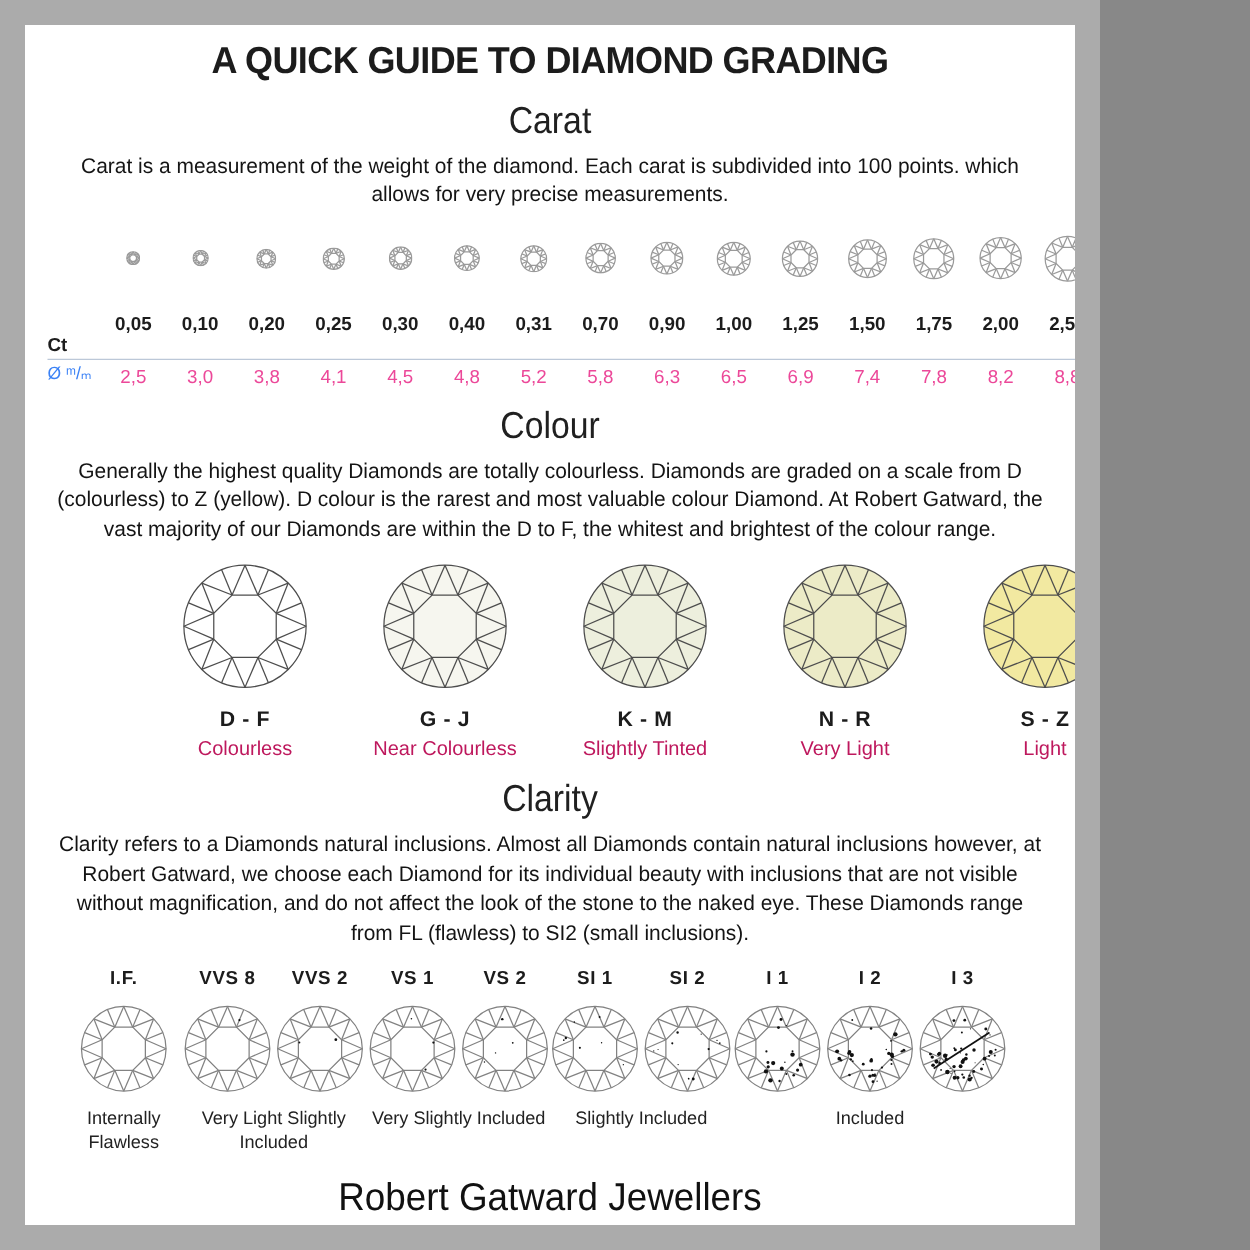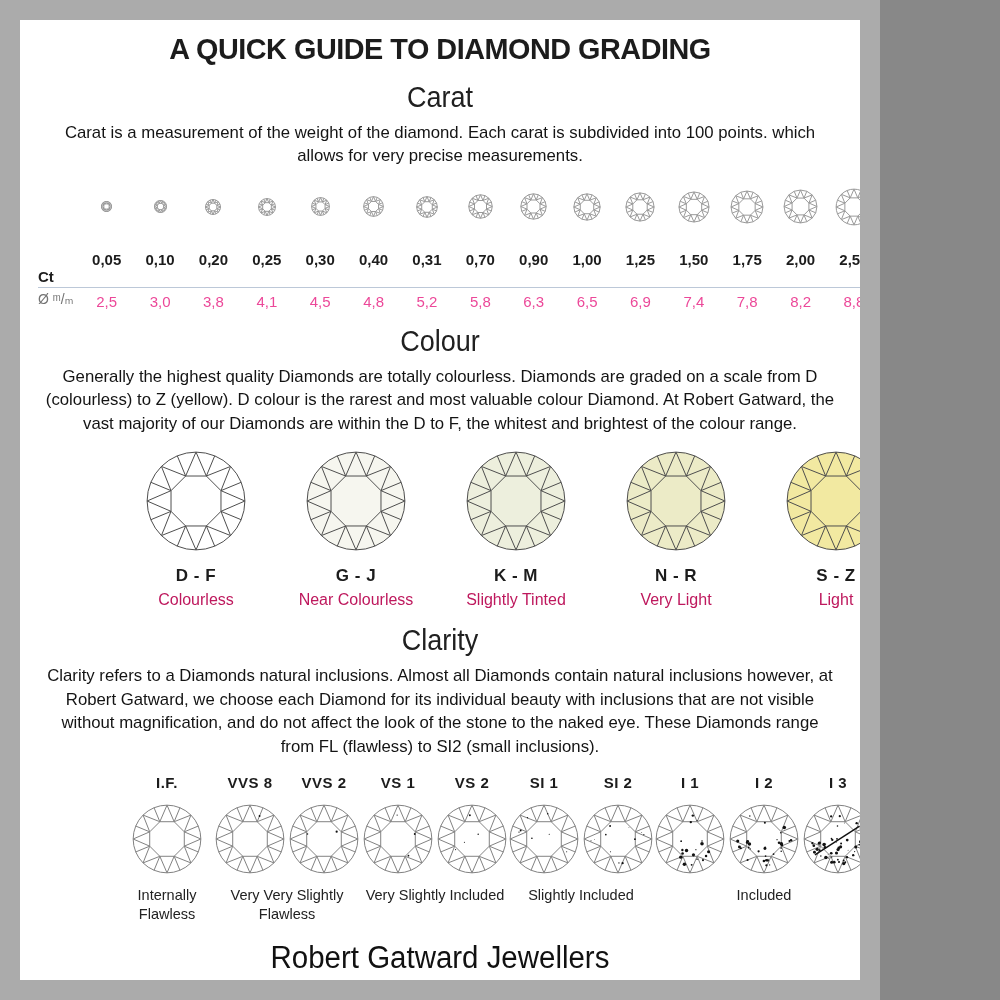--- a/index.html
+++ b/index.html
@@ -40,33 +40,33 @@
   .carat-row{
     display:grid;
     grid-template-columns:42px repeat(16,1fr);
     align-items:center;
   }
   .carat-row.diamonds{height:50px;}
   .carat-cell{display:flex;justify-content:center;align-items:center;}
   .carat-ct{font-size:15px;font-weight:700;padding:7px 0 4px 0;}
   .carat-mm{font-size:15px;font-weight:400;color:#ec4899;padding:5px 0 0 0;}
   .carat-label-ct{font-size:15px;font-weight:700;text-align:left;}
-  .carat-label-mm{font-size:14px;color:#737373;text-align:left;}
+  .carat-label-mm{font-size:14px;color:#3b82f6;text-align:left;}
   .carat-divider{border:none;border-top:1.5px solid #bcc8d8;margin:2px 0 0 0;}
   
   .colour-row{
     display:flex;justify-content:flex-end;
     width:900px;margin:14px auto 0 auto;padding:0 22px;
   }
   .colour-figure{width:160px;display:flex;flex-direction:column;align-items:center;}
   .colour-code{font-size:17px;font-weight:700;margin-top:13px;letter-spacing:0.5px;}
   .colour-name{font-size:16px;margin-top:5px;color:#be185d;}
   
   .clarity-row{
-    display:flex;justify-content:center;
+    display:flex;justify-content:flex-start;
     width:920px;margin:16px auto 0 auto;padding:0 16px;
     align-items:flex-start;
   }
   .clarity-group{display:flex;flex-direction:column;align-items:center;}
   .clarity-items{display:flex;gap:2px;}
   .clarity-item{display:flex;flex-direction:column;align-items:center;width:72px;}
   .clarity-label{font-size:15px;font-weight:700;letter-spacing:0.5px;}
   .clarity-item svg{margin-top:12px;}
   .clarity-caption{
     font-size:14.5px;color:#222;margin-top:11px;line-height:1.3;
@@ -881,21 +881,21 @@
                 <line x1="49.99999999999999" y1="3" x2="40.050230758507674" y2="25.97913215470654" stroke="#828282" stroke-width="1" vector-effect="non-scaling-stroke"></line>
                 <line x1="49.99999999999999" y1="3" x2="59.94976924149234" y2="25.979132154706548" stroke="#828282" stroke-width="1" vector-effect="non-scaling-stroke"></line>
                 <line x1="74.02086784529345" y1="40.050230758507674" x2="93.42233802803048" y2="32.01387867884079" stroke="#828282" stroke-width="1" vector-effect="non-scaling-stroke"></line>
                 <line x1="83.23401871576772" y1="16.76598128423226" x2="59.94976924149234" y2="25.979132154706548" stroke="#828282" stroke-width="1" vector-effect="non-scaling-stroke"></line>
                 <line x1="83.23401871576772" y1="16.76598128423226" x2="74.02086784529345" y2="40.050230758507674" stroke="#828282" stroke-width="1" vector-effect="non-scaling-stroke"></line>
                 <circle cx="27.1" cy="43.0" r="1.06" fill="#111111"></circle>
                 <circle cx="67.6" cy="39.9" r="1.55" fill="#111111"></circle>
               </svg>
             </div>
           </div>
-          <div class="clarity-caption">Very Very Slightly Flawless</div>
+          <div class="clarity-caption">Very Light Slightly Included</div>
         </div>
         <div class="clarity-group">
           <div class="clarity-items">
             <div class="clarity-item">
               <div class="clarity-label">VS 1</div>
               <svg width="72" height="72" viewBox="0 0 100 100">
                 <circle cx="50" cy="50" r="47" fill="#ffffff" stroke="#828282" stroke-width="1" vector-effect="non-scaling-stroke"></circle>
                 <polygon points="74.02086784529345,59.94976924149233 59.94976924149233,74.02086784529345 40.05023075850767,74.02086784529345 25.979132154706544,59.94976924149233 25.97913215470654,40.05023075850768 40.050230758507674,25.97913215470654 59.94976924149234,25.979132154706548 74.02086784529345,40.050230758507674" fill="none" stroke="#828282" stroke-width="1" vector-effect="non-scaling-stroke"></polygon>
                 <line x1="74.02086784529345" y1="59.94976924149233" x2="93.42233802803048" y2="67.98612132115922" stroke="#828282" stroke-width="1" vector-effect="non-scaling-stroke"></line>
                 <line x1="97" y1="50" x2="74.02086784529345" y2="40.050230758507674" stroke="#828282" stroke-width="1" vector-effect="non-scaling-stroke"></line>

